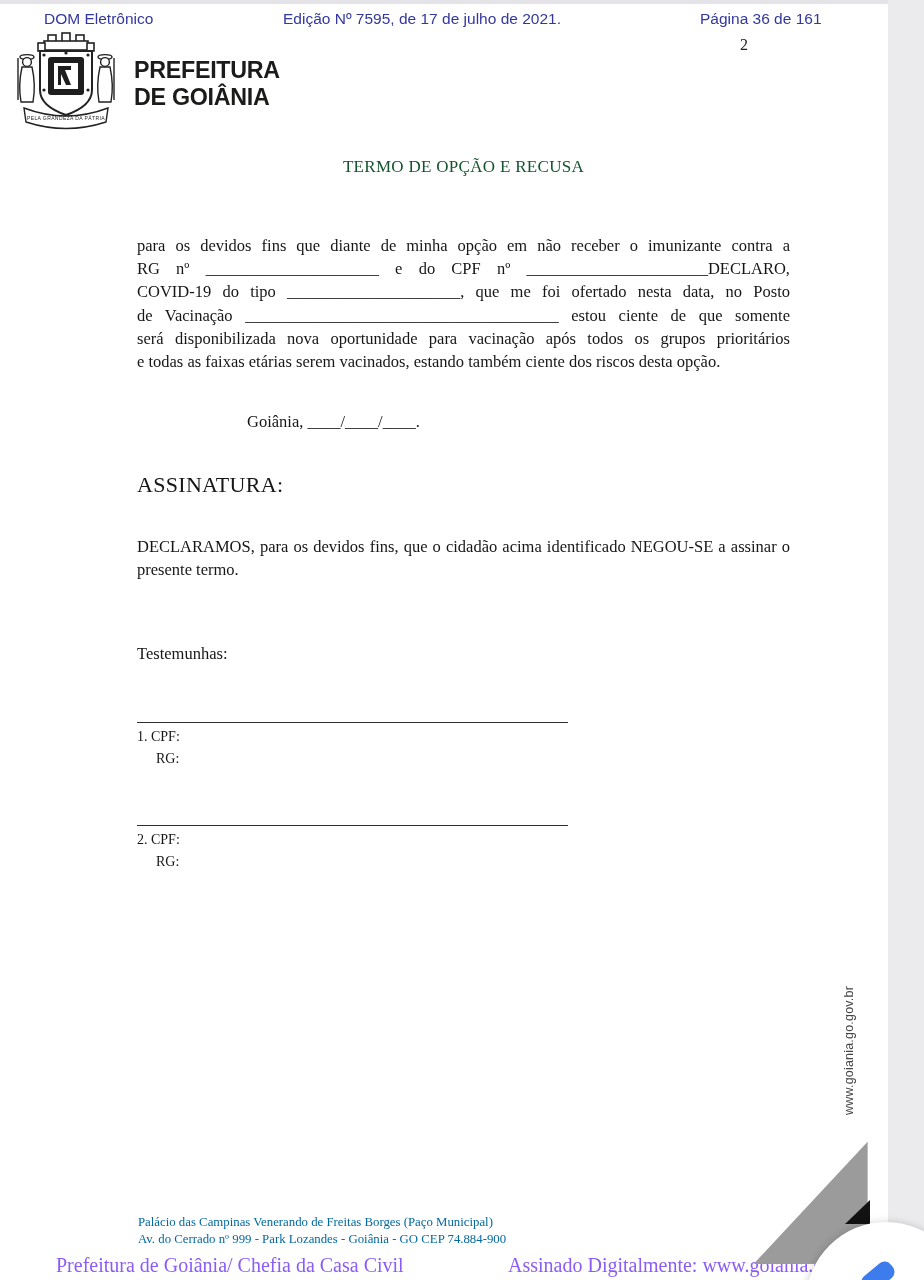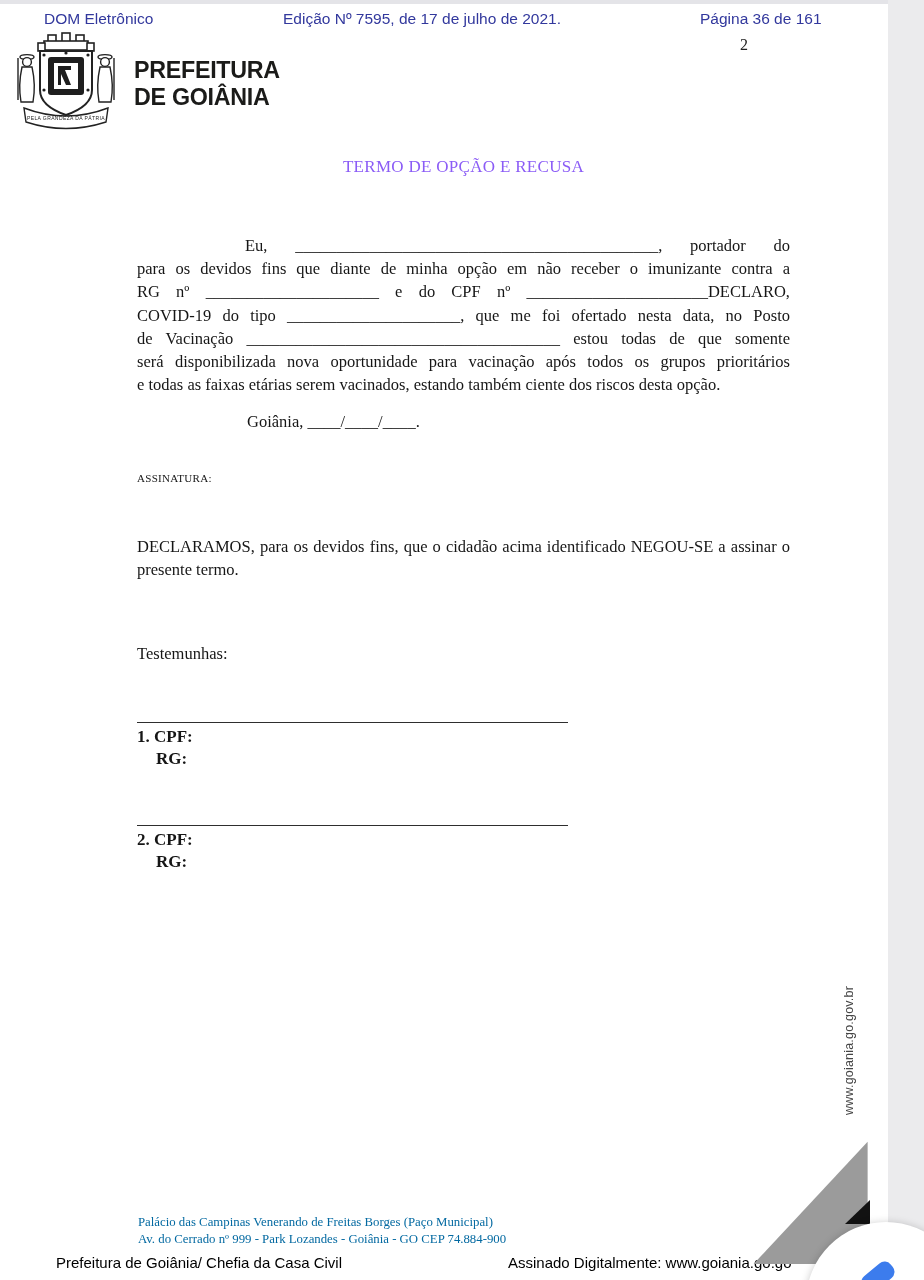--- a/index.html
+++ b/index.html
@@ -29,49 +29,49 @@
     font-family:"Liberation Sans", sans-serif;
     font-weight:700; font-size:24.5px; line-height:27px;
     color:#1b1b19; letter-spacing:-0.3px;
     transform:scaleX(0.95); transform-origin:left top;
     white-space:pre-line;
   }
 
   
   .doc-title {
     left:137px; top:157px; width:653px;
-    text-align:center; font-size:17px; letter-spacing:0.3px; color:#8b5cf6;
+    text-align:center; font-size:17px; letter-spacing:0.3px; color:#14532d;
   }
   .para { left:137px; top:234px; width:653px; font-size:16.5px; line-height:23.2px; }
   .para .ln  { text-align:justify; text-align-last:justify; }
   .para .ln.last { text-align-last:left; }
   .para .ln.indent { padding-left:108px; box-sizing:border-box; }
 
   .date-line   { left:137px; top:412px; width:653px; padding-left:110px; box-sizing:border-box; font-size:16.5px; }
-  .sig-label   { left:137px; top:472px; font-size:11px; letter-spacing:0.3px; }
+  .sig-label   { left:137px; top:472px; font-size:22px; letter-spacing:0.3px; }
   .declaration { left:137px; top:535px; width:653px; font-size:16.5px; line-height:23.2px; text-align:justify; }
   .witness-hdr { left:137px; top:644px; font-size:16.5px; }
 
   .wline { left:137px; width:431px; height:0; border-top:1.6px solid #2e2e2e; }
   .wline-1 { top:722px; } .wline-2 { top:825px; }
-  .wblock { left:137px; font-size:17px; line-height:22px;font-weight:bold; }
+  .wblock { left:137px; font-size:14px; line-height:22px; }
   .wblock-1 { top:726px; } .wblock-2 { top:829px; }
   .wblock .rg-row { padding-left:19px; }
 
   
   .vurl {
     left:770px; top:1042px; width:160px; height:17px;
     transform:rotate(-90deg);
     font-family:"Liberation Sans", sans-serif; font-size:12.5px; color:#454545;
     text-align:center; letter-spacing:0.2px;
   }
 
   
   .address { left:138px; top:1214px; font-size:12.8px; line-height:16.5px; color:#0369a1; white-space:pre-line; }
-  .bar { font-family:Liberation Sans, sans-serif; font-size:15px; color:#000000; white-space:nowrap; }
+  .bar { font-family:Liberation Serif, serif; font-size:20px; color:#8b5cf6; white-space:nowrap; }
   .bar-left  { left:56px;  top:1254px; }
   .bar-right { left:508px; top:1254px; }
 
   
   .fold-gray  { left:750px; top:1138px; width:120px; height:126px; background:#9b9b9b;
                 clip-path:polygon(98% 3%, 98% 100%, 3% 100%); }
   .fold-black { left:845px; top:1200px; width:25px; height:24px; background:#121212;
                 clip-path:polygon(100% 0, 100% 100%, 0 100%); }
 
   
@@ -135,25 +135,24 @@
       <path d="M14,76 Q56,92 98,76 L96,90 Q56,103 16,90 Z" fill="#ffffff" stroke="#222222" stroke-width="1.4"></path>
       <text x="56" y="88" text-anchor="middle" font-size="5" letter-spacing="0.4" fill="#1e1e1e" font-family="Liberation Sans, sans-serif">PELA GRANDEZA DA PÁTRIA</text>
     </svg>
   </div>
   <div class="abs wordmark">PREFEITURA
 DE GOIÂNIA</div>
 
   <div class="abs doc-title">TERMO DE OPÇÃO E RECUSA</div>
 
   <div class="abs para">
-    <div class="ln indent">Eu, ____________________________________________, portador do</div>
     <div class="ln">para os devidos fins que diante de minha opção em não receber o imunizante contra a</div>
     <div class="ln">RG nº _____________________ e do CPF nº ______________________DECLARO,</div>
     <div class="ln">COVID-19 do tipo _____________________, que me foi ofertado nesta data, no Posto</div>
-    <div class="ln">de Vacinação ______________________________________ estou todas de que somente</div>
+    <div class="ln">de Vacinação ______________________________________ estou ciente de que somente</div>
     <div class="ln">será disponibilizada nova oportunidade para vacinação após todos os grupos prioritários</div>
     <div class="ln last">e todas as faixas etárias serem vacinados, estando também ciente dos riscos desta opção.</div>
   </div>
 
   <div class="abs date-line">Goiânia, ____/____/____.</div>
   <div class="abs sig-label">ASSINATURA:</div>
   <div class="abs declaration">DECLARAMOS, para os devidos fins, que o cidadão acima identificado NEGOU-SE a assinar o presente termo.</div>
   <div class="abs witness-hdr">Testemunhas:</div>
 
   <div class="abs wline wline-1"></div>

